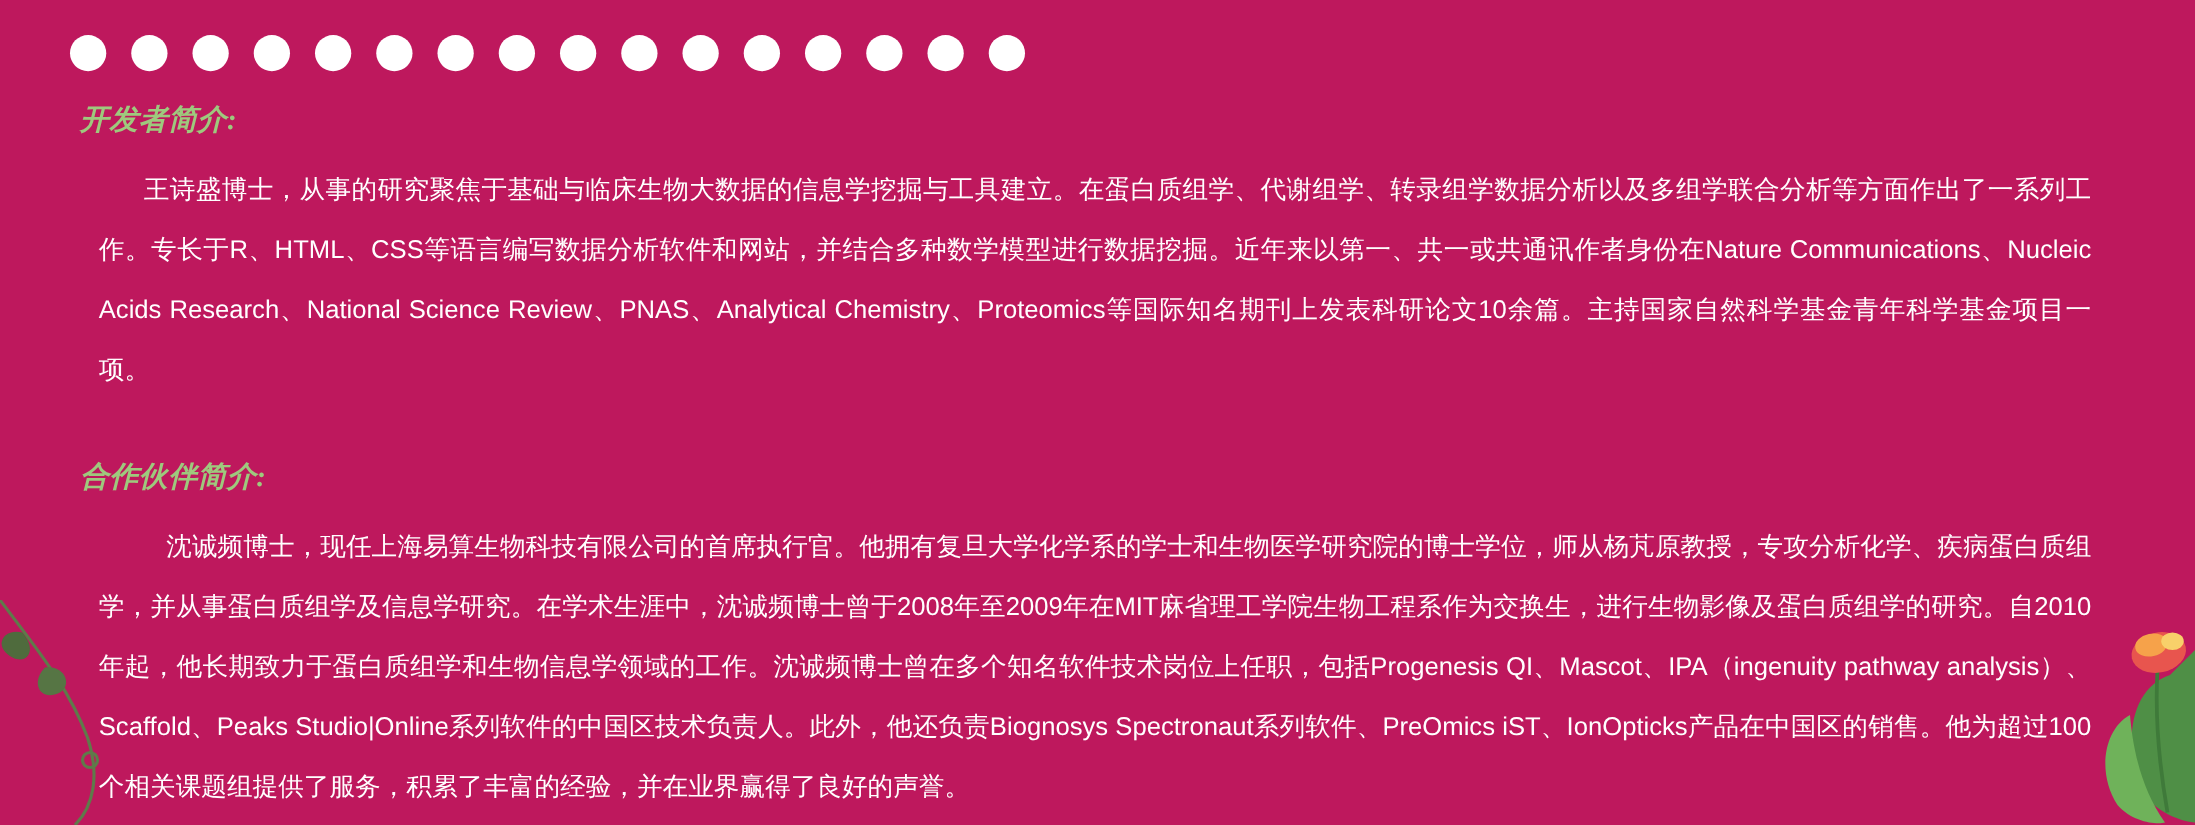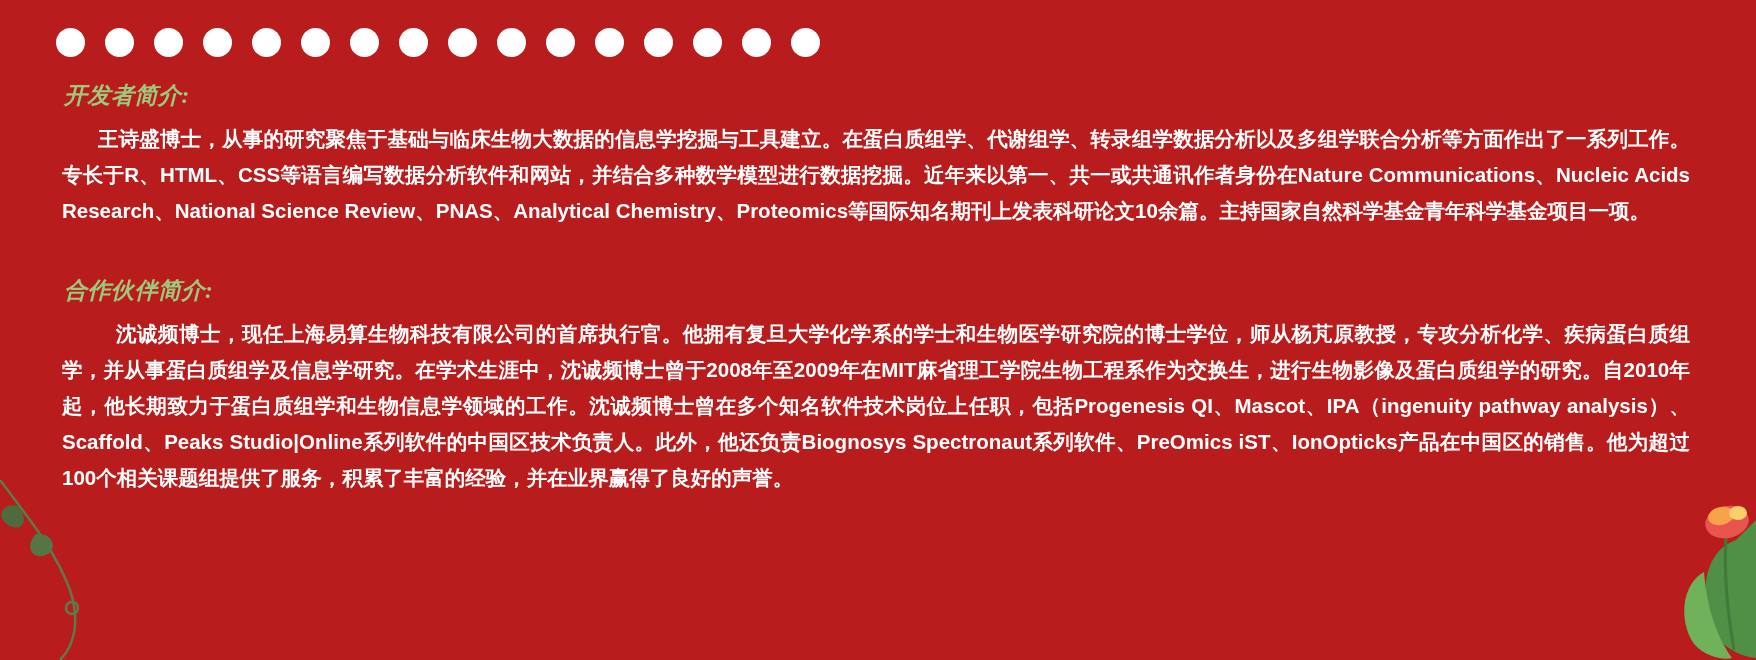--- a/index.html
+++ b/index.html
@@ -11,21 +11,21 @@
     width: 1756px;
     height: 660px;
     overflow: hidden;
     font-family: "Liberation Sans", sans-serif;
     color: #ffffff;
     position: relative;
   }
   .slide {
     position: absolute;
     inset: 0;
-    background: #b91c1c;
+    background: #be185d;
   }
   
   .dot-row {
     position: absolute;
     top: 28px;
     left: 56px;
     display: flex;
     gap: 20px;
   }
   .dot {
@@ -47,27 +47,26 @@
     font-size: 23px;
     color: #9ec97d;
     margin: 0 0 10px 8px;
     letter-spacing: 0.5px;
   }
   .section-title.second {
     margin-top: 46px;
   }
   .para {
     font-size: 20.5px;
-    line-height: 36px;
+    line-height: 48px;
     color: #ffffff;
     text-align: justify;
     text-justify: inter-ideograph;
-    margin: 0;
+    margin: 17px;
     padding: 0 6px 0 6px;
-    font-weight: bold;
   }
   .para.p1 { text-indent: 36px; }
   .para.p2 { text-indent: 54px; }
 
   
   .vine {
     position: absolute;
     left: 0;
     bottom: 0;
     width: 130px;

